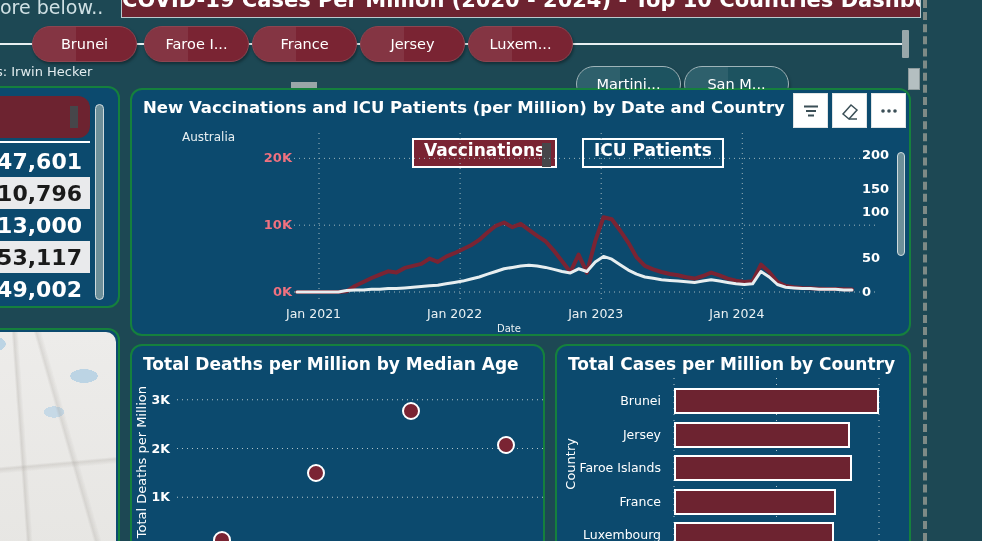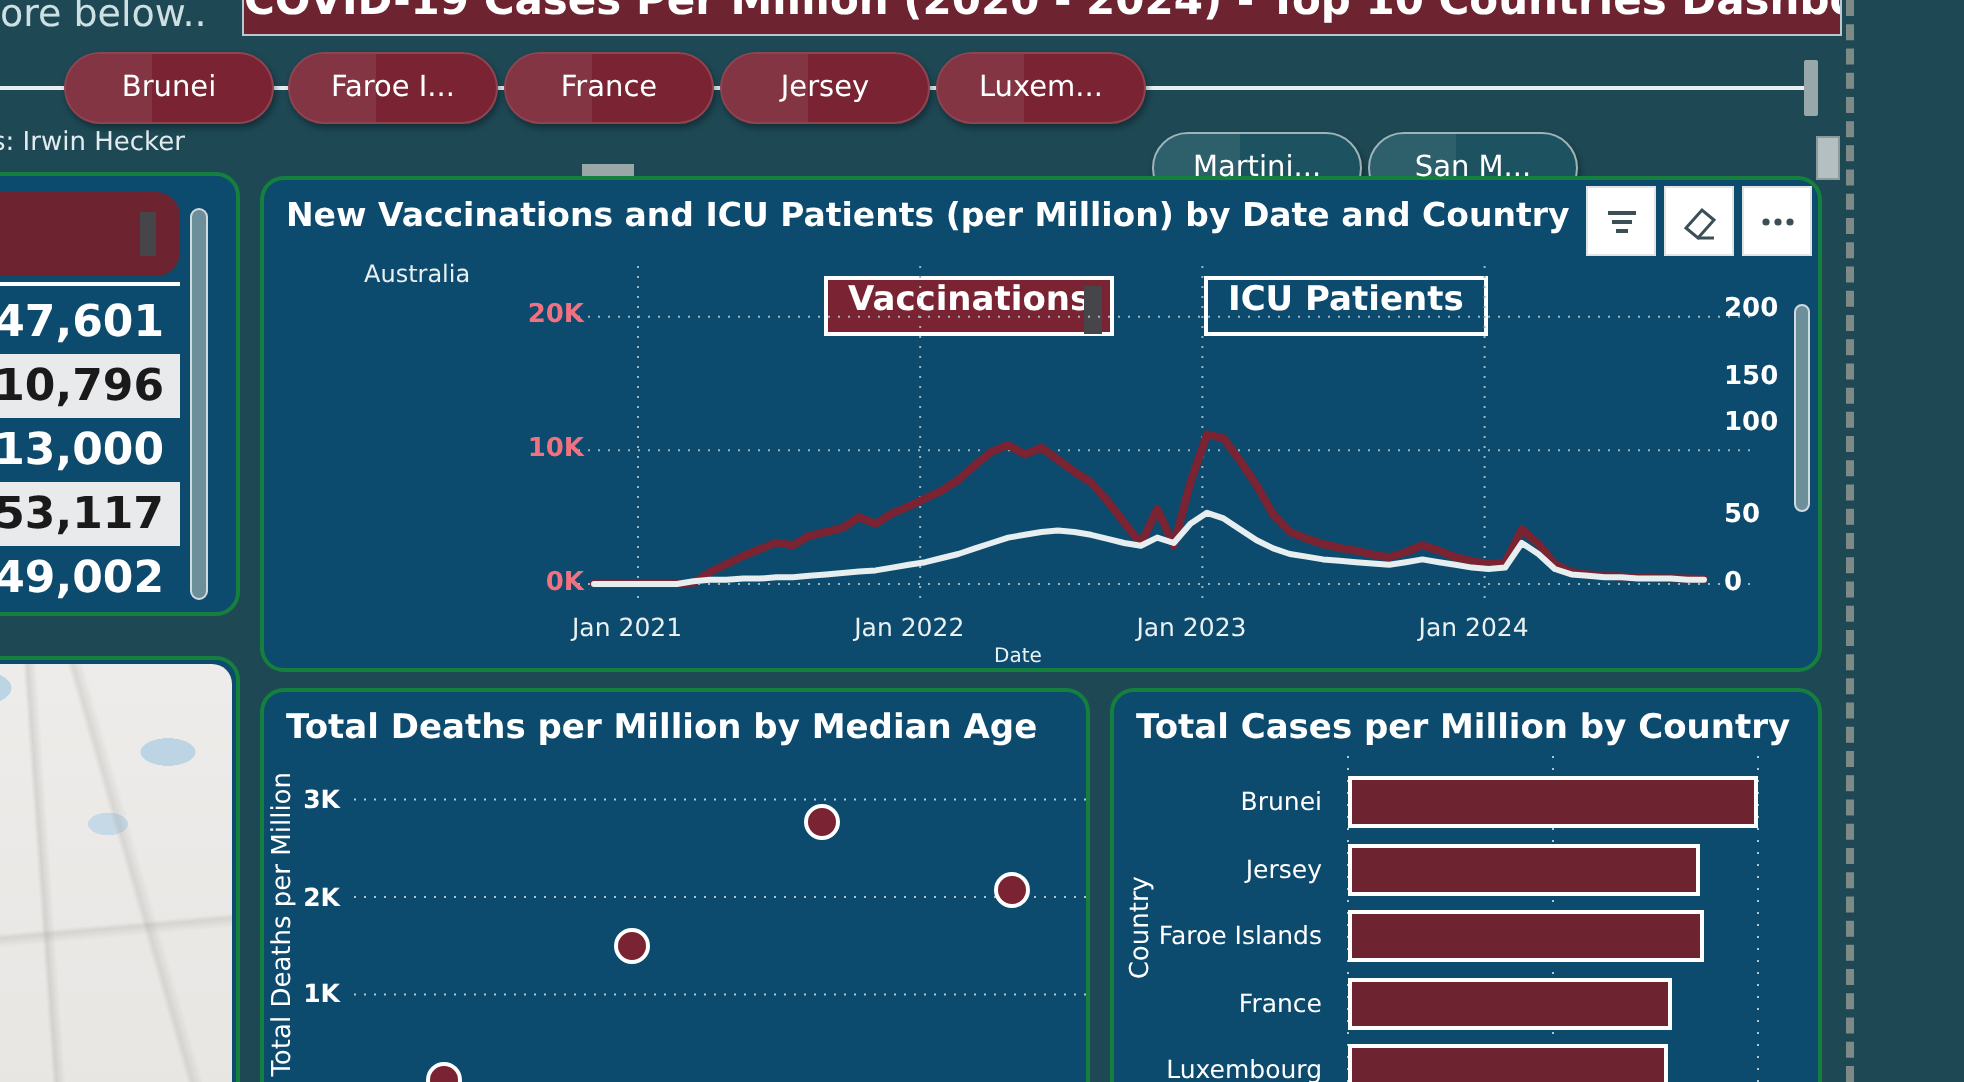--- a/index.html
+++ b/index.html
@@ -143,21 +143,21 @@
     position: absolute; height: 30px;
     display: flex; justify-content: center;
     font-size: 17px; color: #ffffff; font-weight: bold;
     border: 2px solid #ffffff;
     white-space: nowrap; padding: 0 10px;
   }
   .legend-box.vacc { left: 280px; top: 48px; background: #7a2433; }
   .legend-box.vacc .swatch {
     position: absolute; right: 4px; top: 3px; width: 9px; height: 24px; background: #46464a;
   }
-  .legend-box.icu { left: 470px; top: 48px; background: transparent; }
+  .legend-box.icu { left: 450px; top: 48px; background: transparent; }
   .series-label { position: absolute; left: 50px; top: 40px; font-size: 12px; color: #e8f0f2; }
   .axis-l { position: absolute; font-size: 13px; font-weight: bold; color: #f0717f; text-align: right; }
   .axis-r { position: absolute; font-size: 13px; font-weight: bold; color: #ffffff; }
   .axis-x { position: absolute; font-size: 12.5px; color: #eaf1f3; }
   .axis-x-title { position: absolute; font-size: 10px; color: #eaf1f3; }
   .line-scroll {
     position: absolute; right: 4px; top: 62px; width: 8px; height: 104px;
     background: #6d8f99; border-radius: 4px; border: 1px solid #cfdbde;
   }
 

